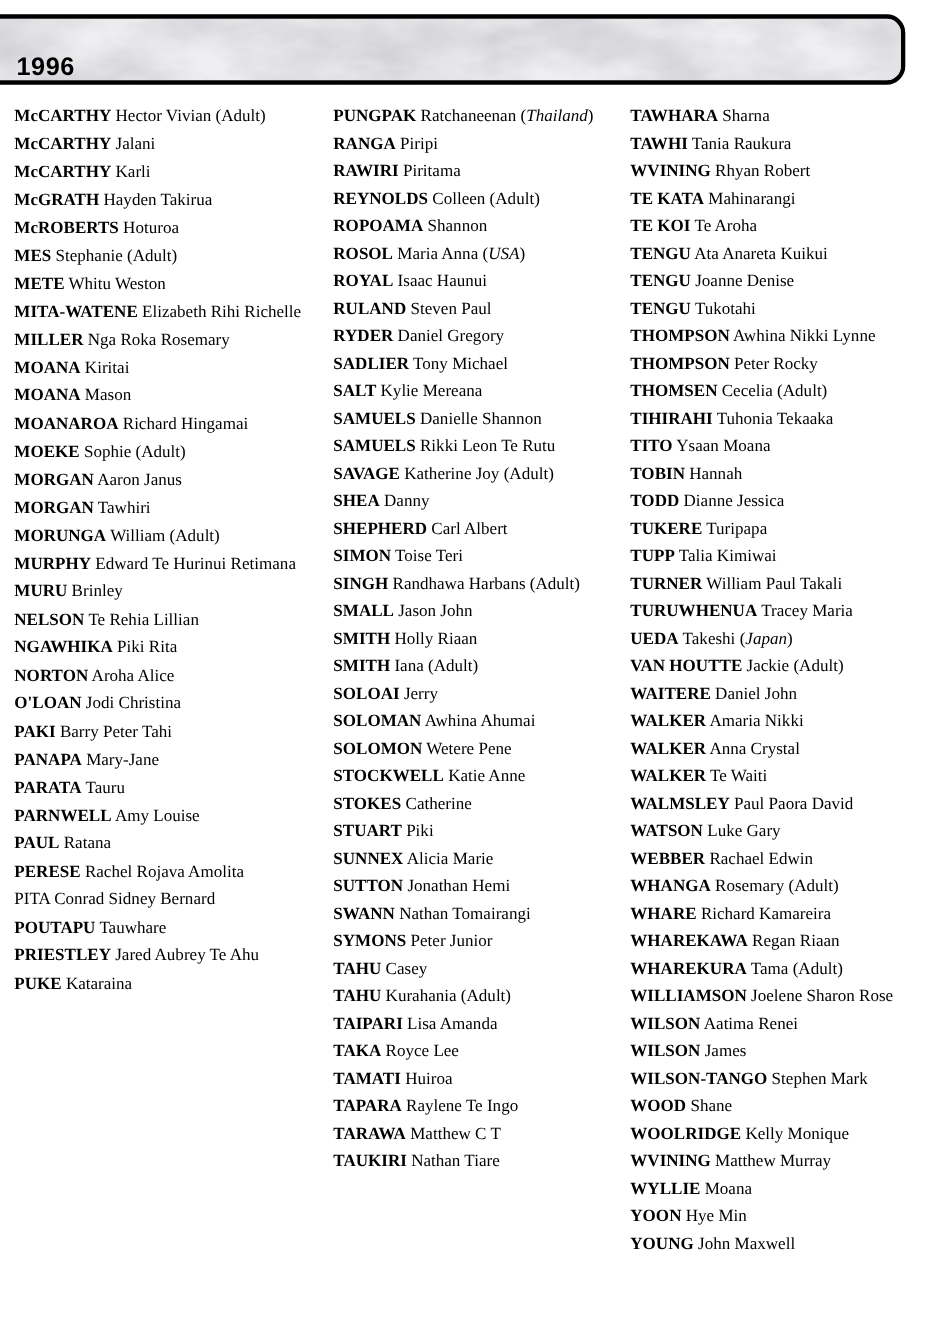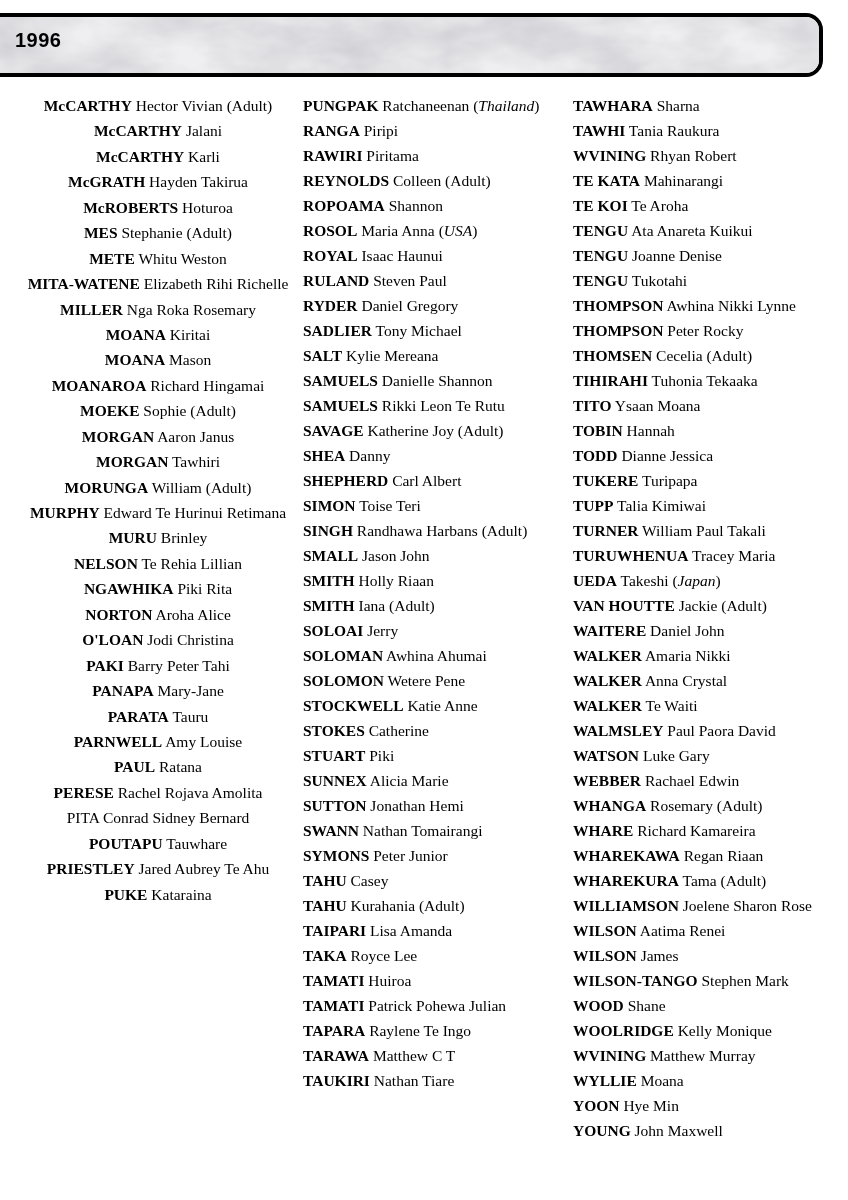--- a/index.html
+++ b/index.html
@@ -30,42 +30,42 @@
   }
   .banner svg.marble {
     position: absolute;
     left: 0; top: 0;
     width: 100%; height: 100%;
     display: block;
   }
   .year {
     position: absolute;
     left: 41px;
-    top: 12px;
+    top: 30px;
     font-family: "Liberation Sans", sans-serif;
     font-weight: bold;
-    font-size: 20px;
+    font-size: 23px;
     letter-spacing: 0.5px;
     color: #000000;
     z-index: 2;
   }
   .col {
     position: absolute;
     top: 93px;
     white-space: nowrap;
   }
   .col.c1 { left: 13px;  width: 290px; }
   .col.c2 { left: 303px; width: 268px; }
   .col.c3 { left: 573px; width: 272px; }
   .entry {
     height: 25px;
     line-height: 25px;
     font-size: 15.5px;
   }
-  .col.c1 .entry { height: 25.45px; line-height: 25.45px; text-align: center; }
+  .col.c1 .entry { height: 25.45px; line-height: 25.45px; }
   .surname { font-weight: bold; }
   .surname.plain { font-weight: normal; }
   .country { font-style: italic; }
 </style>
 </head>
 <body>
 
 <div class="page">
 
   <div class="banner">
@@ -146,21 +146,20 @@
       <div class="entry"><span class="surname">STUART</span><span> Piki</span></div>
       <div class="entry"><span class="surname">SUNNEX</span><span> Alicia Marie</span></div>
       <div class="entry"><span class="surname">SUTTON</span><span> Jonathan Hemi</span></div>
       <div class="entry"><span class="surname">SWANN</span><span> Nathan Tomairangi</span></div>
       <div class="entry"><span class="surname">SYMONS</span><span> Peter Junior</span></div>
       <div class="entry"><span class="surname">TAHU</span><span> Casey</span></div>
       <div class="entry"><span class="surname">TAHU</span><span> Kurahania (Adult)</span></div>
       <div class="entry"><span class="surname">TAIPARI</span><span> Lisa Amanda</span></div>
       <div class="entry"><span class="surname">TAKA</span><span> Royce Lee</span></div>
       <div class="entry"><span class="surname">TAMATI</span><span> Huiroa</span></div>
-      <div class="entry"><span class="surname">TAMATI</span><span> Patrick Pohewa Julian</span></div>
       <div class="entry"><span class="surname">TAPARA</span><span> Raylene Te Ingo</span></div>
       <div class="entry"><span class="surname">TARAWA</span><span> Matthew C T</span></div>
       <div class="entry"><span class="surname">TAUKIRI</span><span> Nathan Tiare</span></div>
     </div>
   <div class="col c3">
       <div class="entry"><span class="surname">TAWHARA</span><span> Sharna</span></div>
       <div class="entry"><span class="surname">TAWHI</span><span> Tania Raukura</span></div>
       <div class="entry"><span class="surname">WVINING</span><span> Rhyan Robert</span></div>
       <div class="entry"><span class="surname">TE KATA</span><span> Mahinarangi</span></div>
       <div class="entry"><span class="surname">TE KOI</span><span> Te Aroha</span></div>

